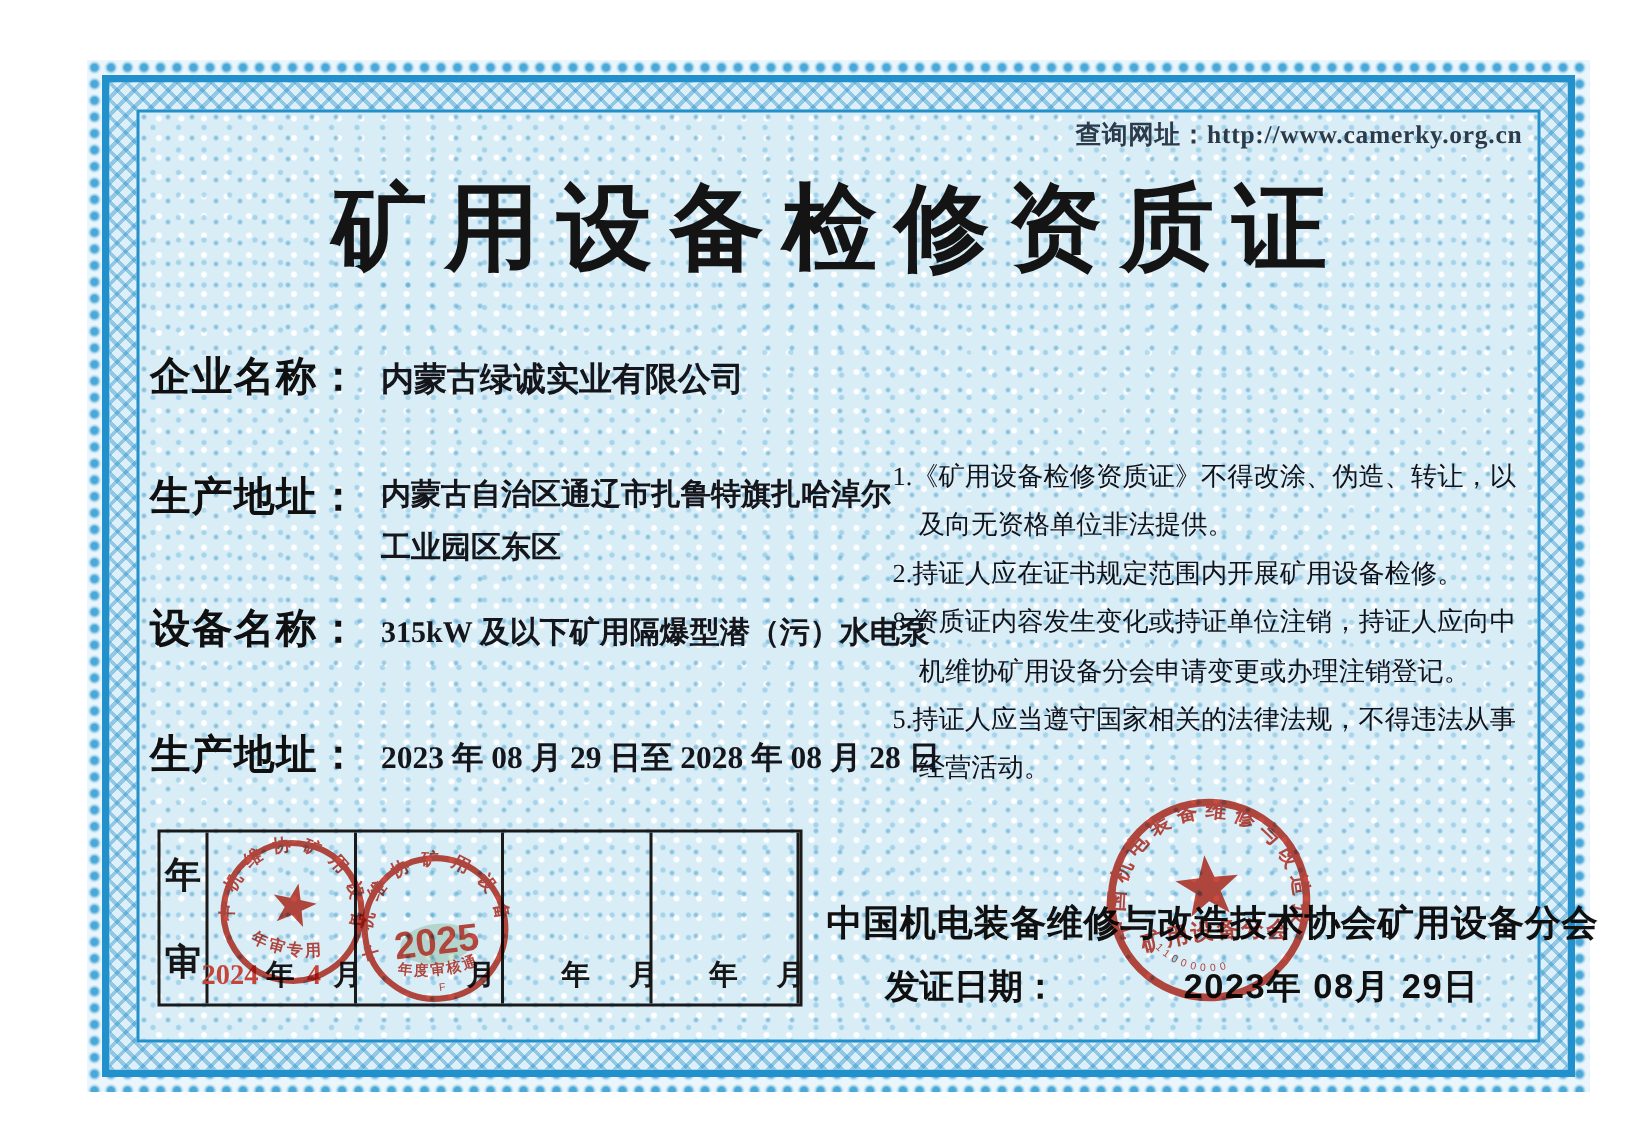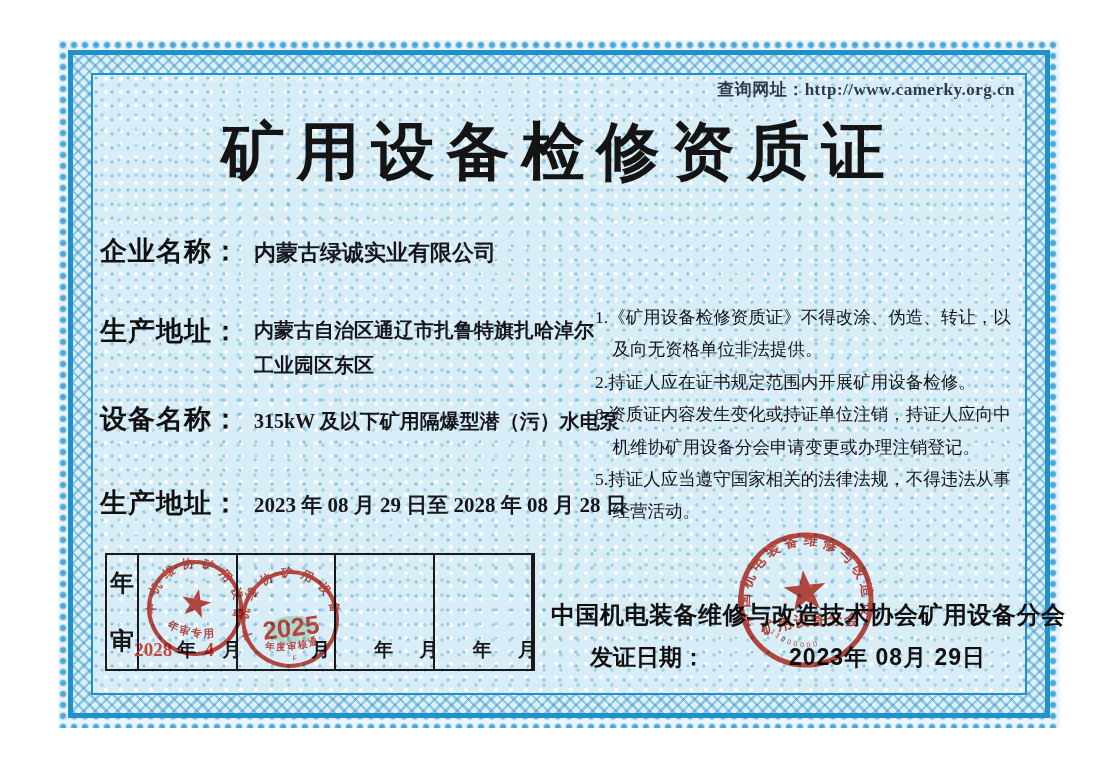--- a/index.html
+++ b/index.html
@@ -101,21 +101,21 @@
               <p>5.持证人应当遵守国家相关的法律法规，不得违法从事经营活动。</p>
             </div>
 
             <div class="abs review">
               <div class="rowlbl">
                 <span>年</span>
                 <span>审</span>
               </div>
               <div class="cell">
                 <div class="cell-date">
-                  <span class="yv">2028</span>
+                  <span class="yv">2024</span>
                     <span>年</span>
                     <span class="mv">4</span>
                     <span>月</span>
                 </div>
               </div>
               <div class="cell">
                 <div class="cell-date">
                   <span class="yv"></span>
                     <span></span>
                     <span class="mv"></span>

